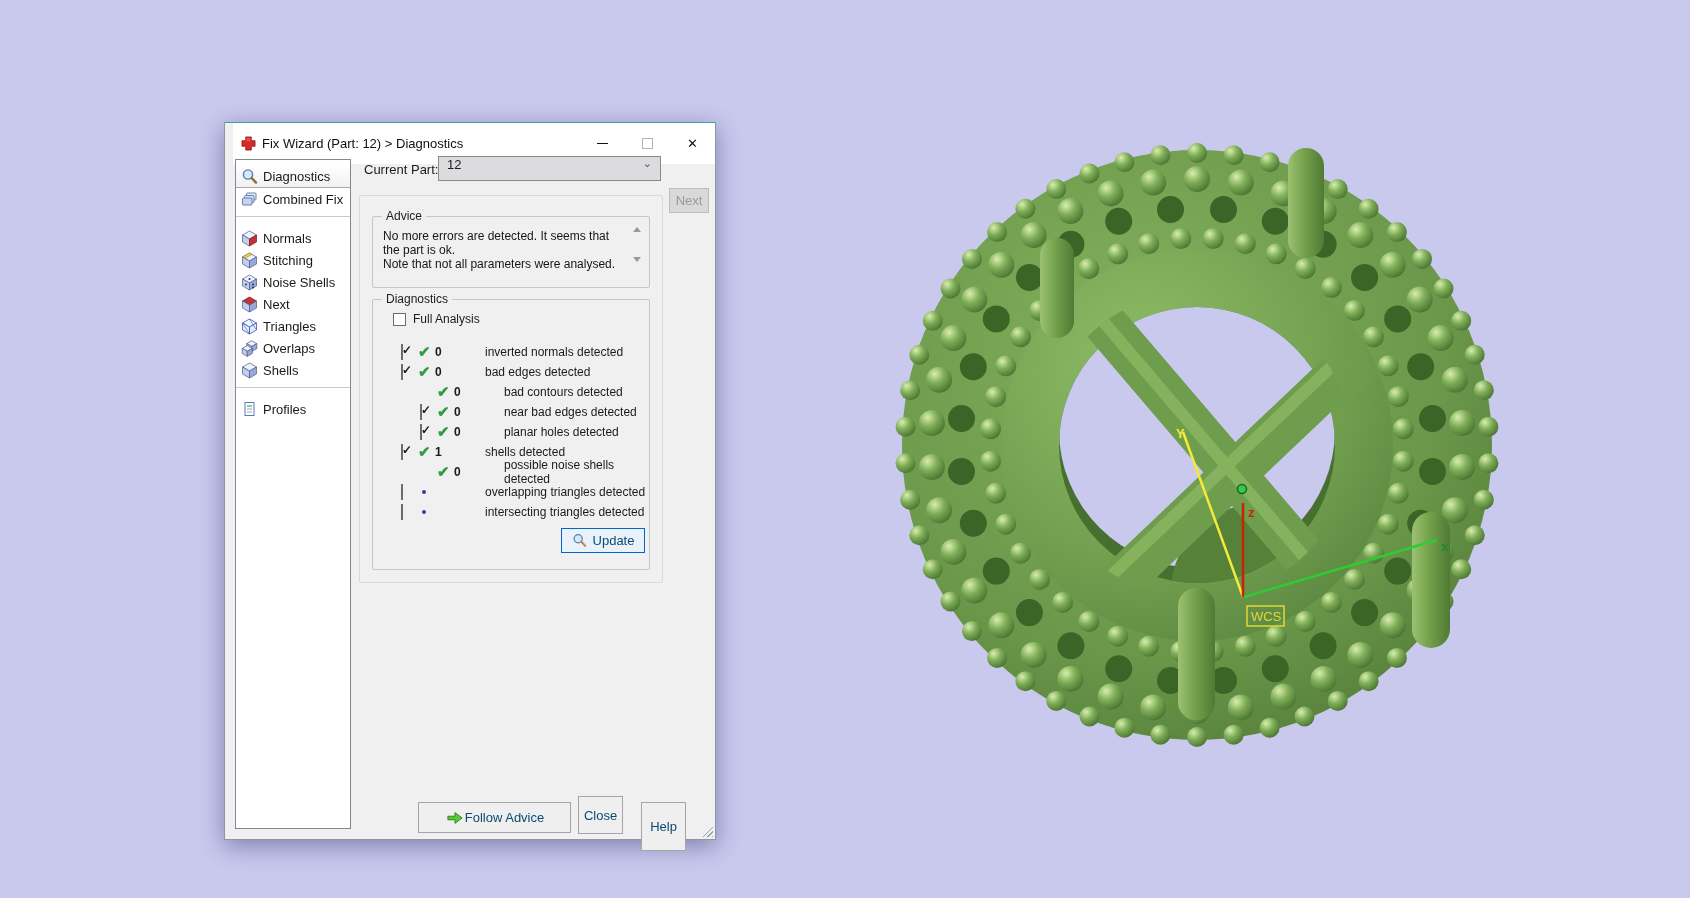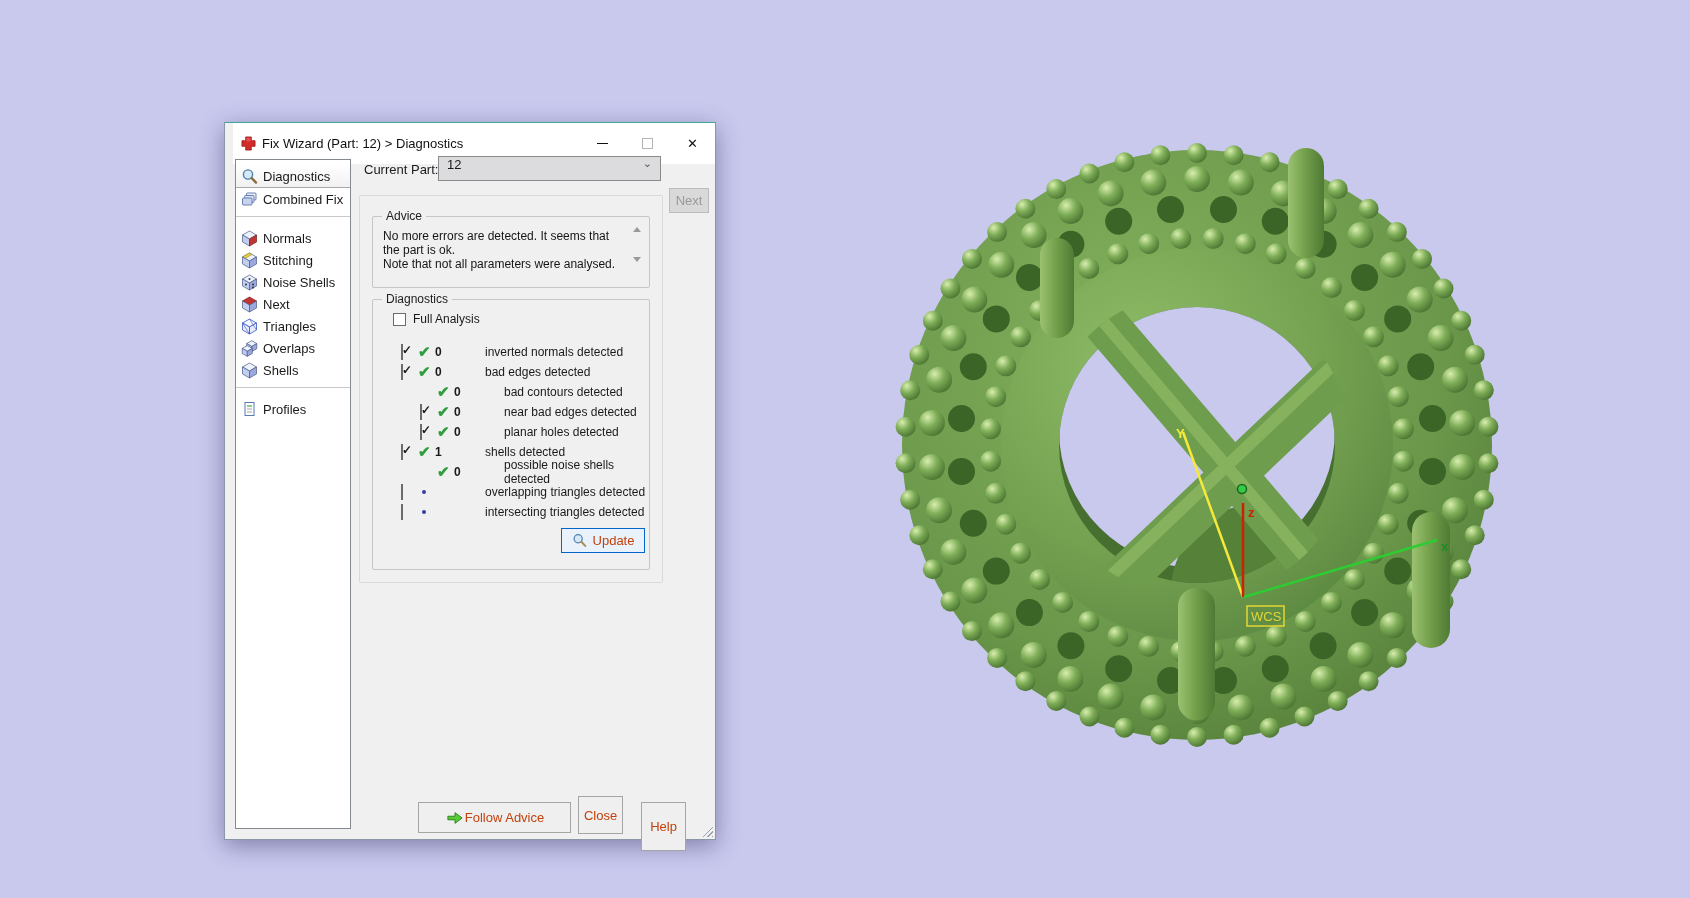--- a/index.html
+++ b/index.html
@@ -37,21 +37,21 @@
   .side-sep{border-top:1px solid #c9c9c9;margin:6px 0 10px 0;}
   .sicon{width:17px;height:17px;flex:0 0 17px;}
 
   
   .lbl-current{position:absolute;left:139px;top:39px;font-size:13px;}
   .combo{position:absolute;left:213px;top:33px;width:223px;height:25px;box-sizing:border-box;
     background:#dcdcde;border:1px solid #8a8a8a;display:flex;align-items:flex-start;
     padding-left:8px;font-size:13px;}
   .combo .chev{margin-left:auto;margin-right:8px;color:#555;font-size:11px;}
   .btn{background:#efefef;border:1px solid #a5a5a5;display:flex;align-items:center;
-    justify-content:center;font-size:13px;color:#c2410c;box-sizing:border-box;cursor:default;}
+    justify-content:center;font-size:13px;color:#0c4a6e;box-sizing:border-box;cursor:default;}
   .btn-next{position:absolute;left:444px;top:33px;width:40px;height:25px;
     background:#d9d9d9;border-color:#bcbcbc;color:#9a9a9a;margin-top:32px;}
 
   
   .panel{position:absolute;left:134px;top:72px;width:304px;height:388px;
     border:1px solid #dadada;border-radius:2px;box-sizing:border-box;}
   .gbox{position:absolute;border:1px solid #c6c6c6;border-radius:2px;box-sizing:border-box;}
   .gbox>.legend{position:absolute;top:-8px;left:9px;background:#f0f0f0;padding:0 4px;
     font-size:12px;color:#202020;}
   .gbox-advice{left:12px;top:20px;width:278px;height:72px;}

